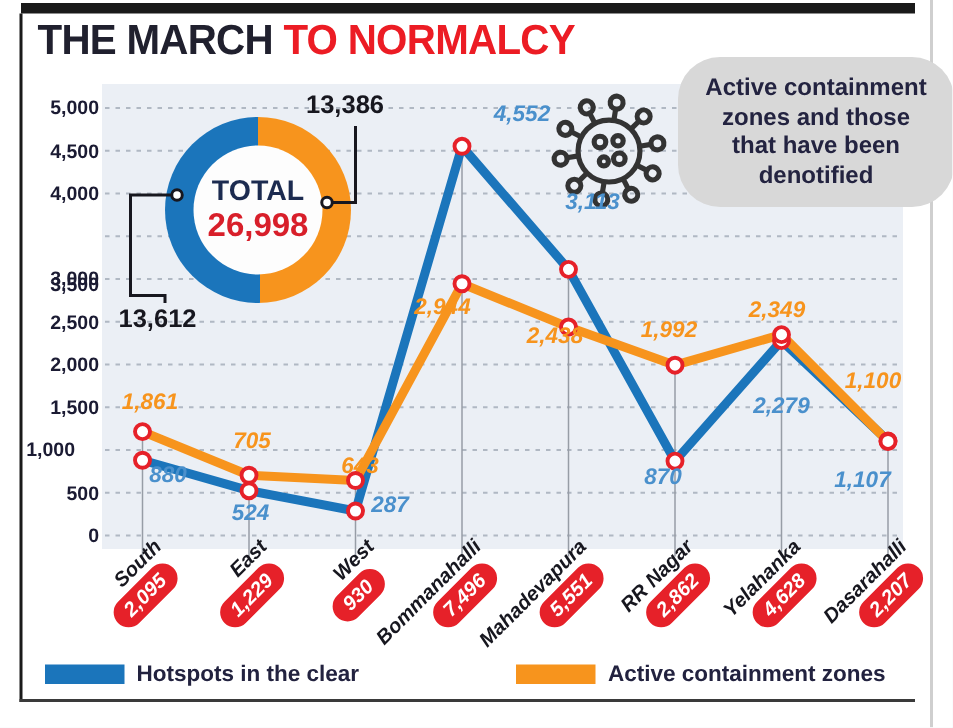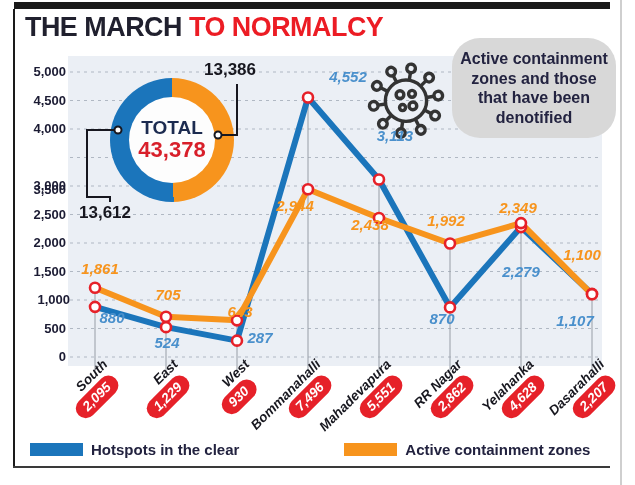--- a/index.html
+++ b/index.html
@@ -17,21 +17,21 @@
   svg.layer{position:absolute;left:0;top:0;z-index:4;pointer-events:none;}
   svg#gridsvg{z-index:1;}
   .ytick{position:absolute;width:46px;text-align:right;font-size:13px;font-weight:700;color:#1b1b33;z-index:2;}
   .donut{position:absolute;left:110px;top:78px;width:124px;height:124px;border-radius:50%;z-index:2;}
   .donut-hole{position:absolute;left:19px;top:19px;width:86px;height:86px;border-radius:50%;background:#fdfdfd;}
   .donut-total-label{position:absolute;left:172px;top:128px;transform:translate(-50%,-50%);
       font-size:19px;font-weight:700;color:#1c2b50;z-index:3;letter-spacing:0;}
   .donut-total-value{position:absolute;left:172px;top:150px;transform:translate(-50%,-50%);
       font-size:22px;font-weight:900;color:#d81f2a;z-index:3;}
   .callout{position:absolute;transform:translate(-50%,-50%);font-size:17px;font-weight:900;color:#17171f;z-index:5;}
-  .note{position:absolute;left:452px;top:38px;width:152px;padding:11px 6px;background:#d8d8d8;
+  .note{position:absolute;left:452px;top:38px;width:152px;padding:11px 16px;background:#d8d8d8;
         border-radius:28px;text-align:center;font-size:16px;line-height:1.22;font-weight:800;color:#232340;z-index:3;}
   .virus{position:absolute;left:362px;top:56px;z-index:3;}
   .dlabel{position:absolute;transform:translate(-50%,-50%);font-size:15px;font-weight:800;
           font-style:italic;white-space:nowrap;z-index:5;}
   .dlabel.s0{color:#4a90cc;}
   .dlabel.s1{color:#f7941d;}
   .catname{position:absolute;height:16px;line-height:16px;font-size:13.5px;font-weight:700;font-style:italic;
            color:#17171f;white-space:nowrap;transform-origin:100% 100%;transform:rotate(-45deg);z-index:5;}
   .catbadge{position:absolute;transform:translate(-50%,-50%) rotate(-45deg);background:#e62129;color:#ffffff;
             font-size:13.5px;font-weight:700;font-style:italic;padding:2px 9px 3px;border-radius:10px;
@@ -73,30 +73,30 @@
 
   <div id="yticks">
       <div class="ytick" style="left: 20px; top: 64px;">5,000</div>
       <div class="ytick" style="left: 20px; top: 92.5px;">4,500</div>
       <div class="ytick" style="left: 20px; top: 121px;">4,000</div>
       <div class="ytick" style="left: 20px; top: 149.5px; margin-top: 32px;">3,500</div>
       <div class="ytick" style="left: 20px; top: 178px;">3,000</div>
       <div class="ytick" style="left: 20px; top: 206.5px;">2,500</div>
       <div class="ytick" style="left: 20px; top: 235px;">2,000</div>
       <div class="ytick" style="left: 20px; top: 263.5px;">1,500</div>
-      <div class="ytick" style="left: 24px; top: 292px;">1,000</div>
+      <div class="ytick" style="left: 4px; top: 292px;">1,000</div>
       <div class="ytick" style="left: 20px; top: 320.5px;">500</div>
       <div class="ytick" style="left: 20px; top: 349px;">0</div>
     </div>
 
   <div class="donut" id="donut" style="background: conic-gradient(rgb(247, 148, 29) 0deg, rgb(247, 148, 29) 49.58%, rgb(27, 117, 187) 49.58%, rgb(27, 117, 187) 100%);">
     <div class="donut-hole"></div>
   </div>
   <div class="donut-total-label">TOTAL</div>
-  <div class="donut-total-value">43,378</div>
+  <div class="donut-total-value">26,998</div>
   <div class="callout" style="left:230px;top:70px;">13,386</div>
   <div class="callout" style="left:105px;top:213px;">13,612</div>
 
   <svg class="virus" width="88" height="86" viewBox="0 0 100 100">
     <g stroke="#333333" stroke-width="4" fill="none">
       <circle cx="50" cy="52" r="24"></circle>
       <g id="spikes">
           <g transform="rotate(9 50 52)">
             <line x1="50" y1="28" x2="50" y2="19"></line>
             <circle cx="50" cy="14" r="5"></circle>

